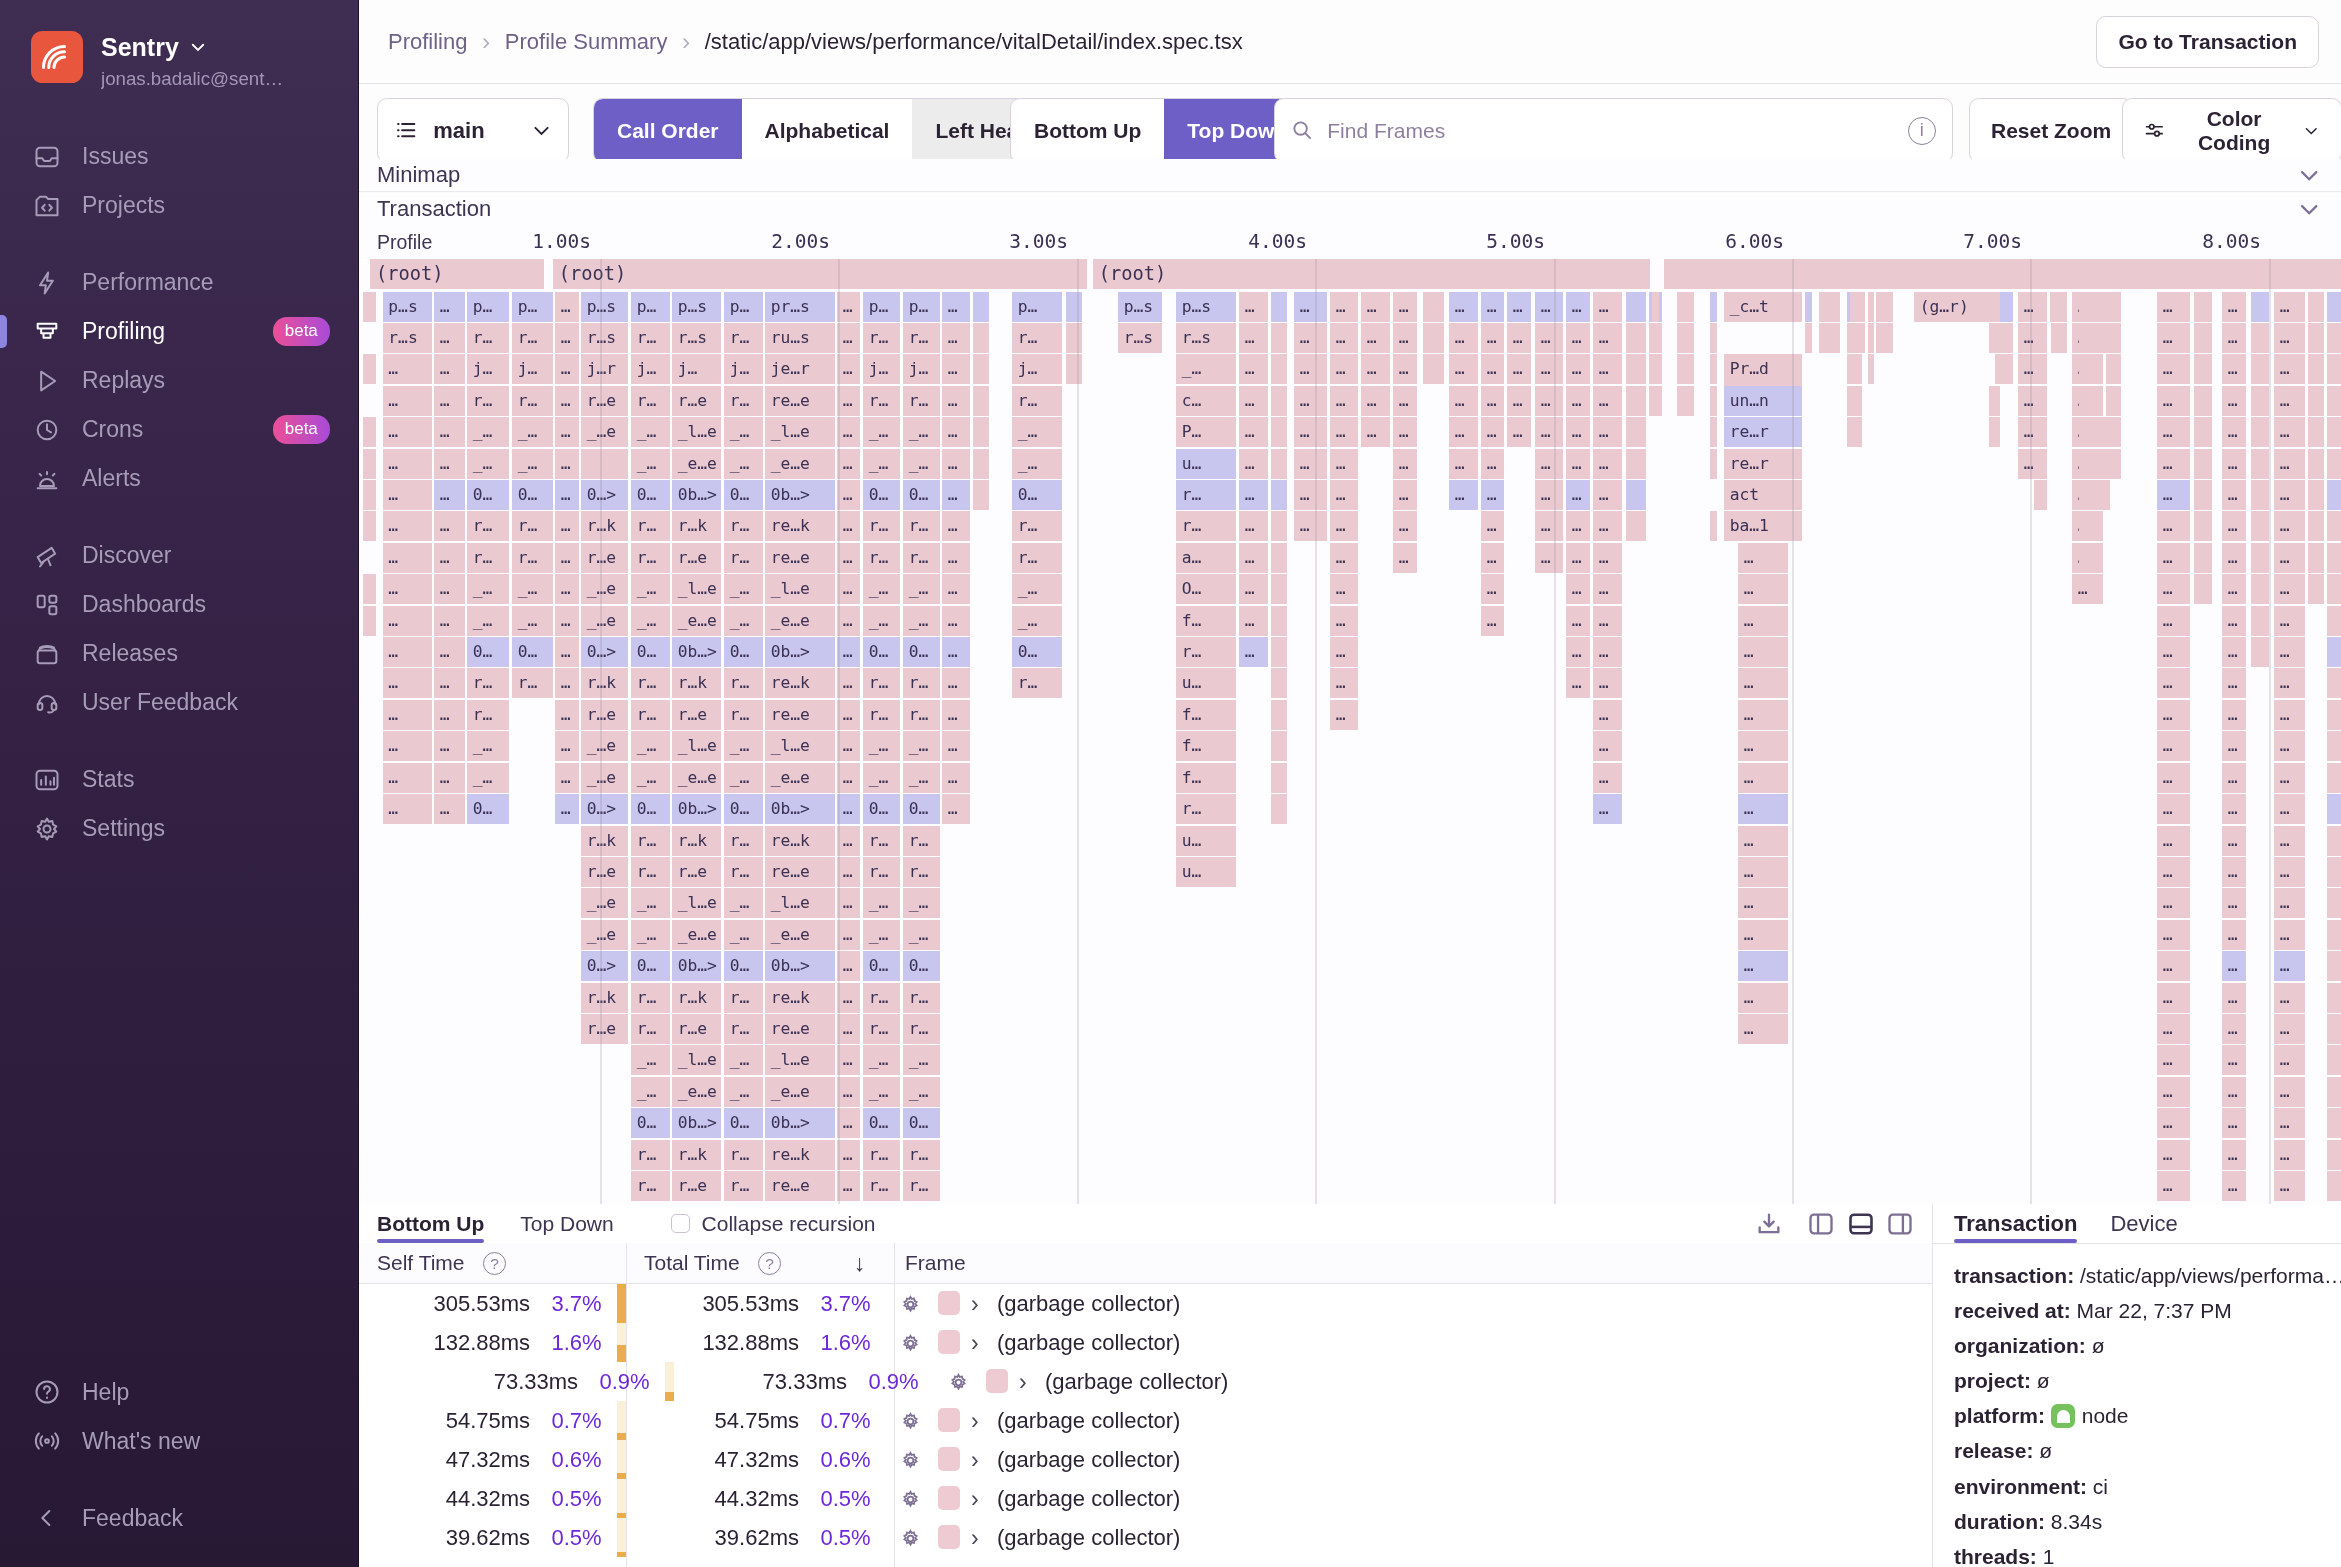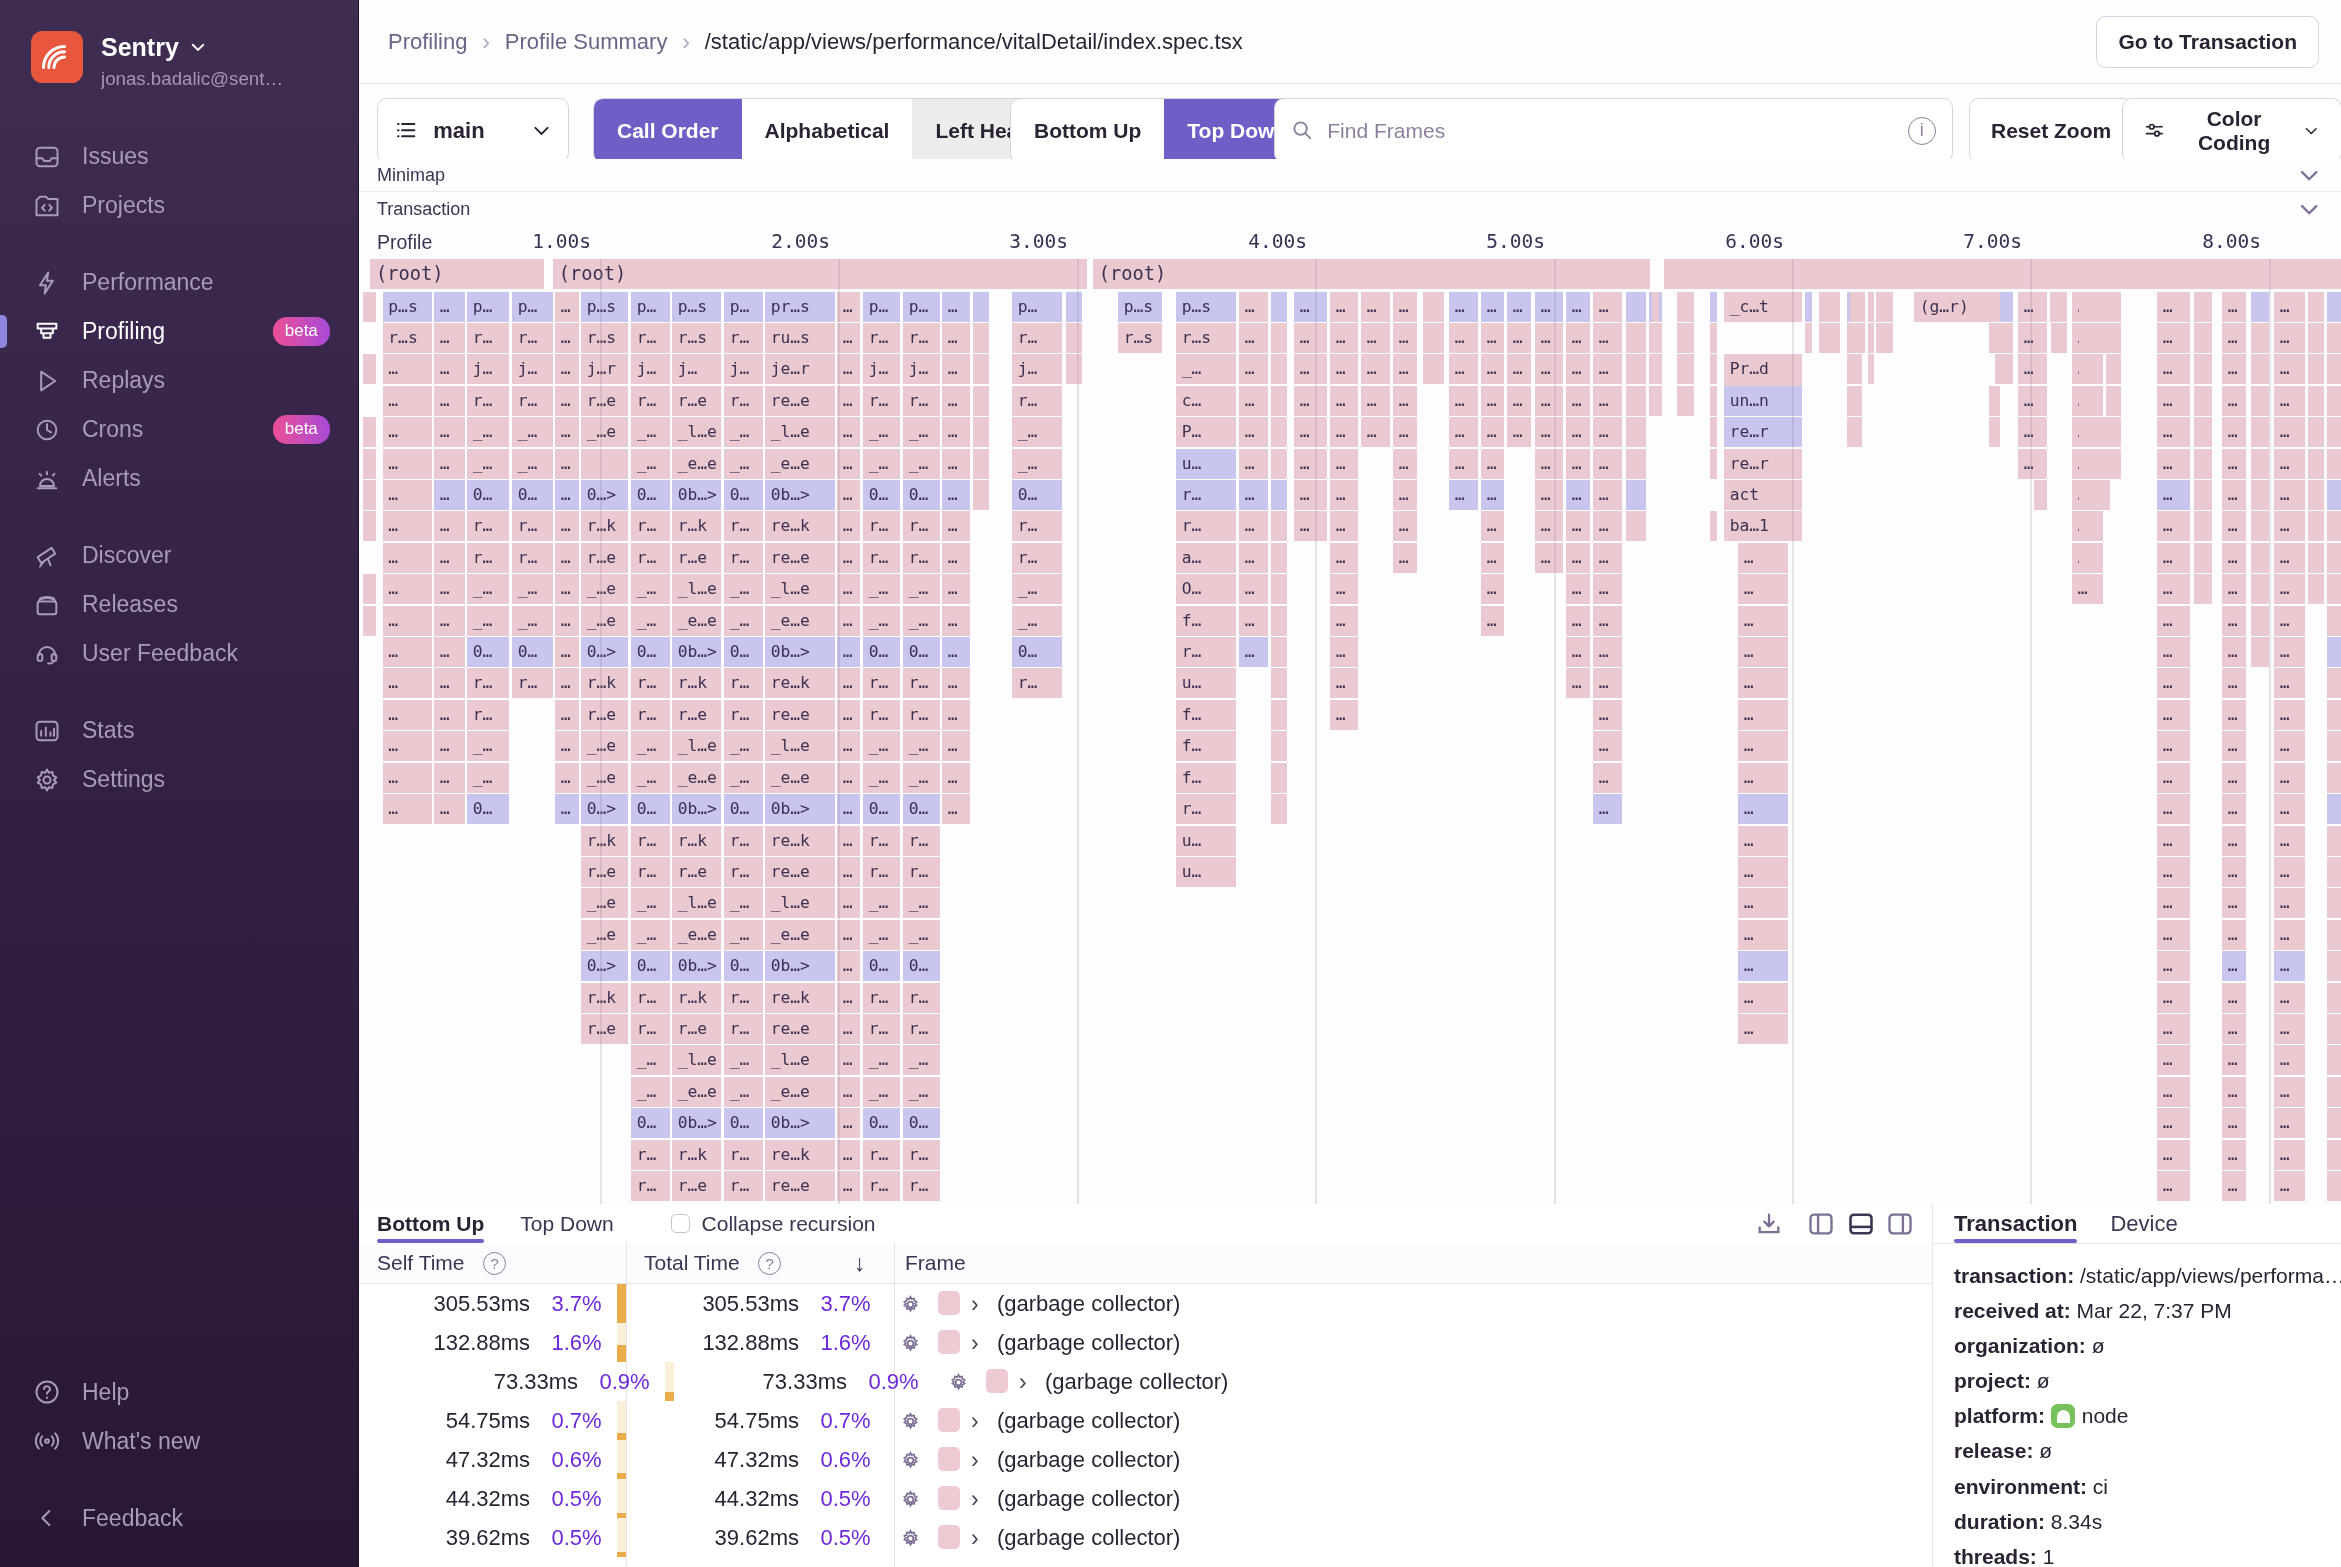--- a/index.html
+++ b/index.html
@@ -51,21 +51,21 @@
     align-items:center; padding:0 16.3px; gap:13px; }
   .search input { border:none; outline:none; font-size:21px; flex:1; color:#2b2233;
     font-family:"Liberation Sans",sans-serif; background:transparent;}
   .search input::placeholder { color:#8d7f9d; }
   .circ { width:28px; height:28px; border:1.6px solid #8d7f9d; border-radius:50%; color:#8d7f9d;
     font-size:18px; display:flex; align-items:center; justify-content:center; flex:none; }
 
   
   .secrow { position:absolute; left:359px; width:1983px; background:#fdfcfe;
     border-bottom:0.8px solid #eceaef; display:flex; align-items:center; }
-  .secrow .lbl { font-size:18px; color:#3d3451; margin-left:18px; }
+  .secrow .lbl { font-size:22px; color:#3d3451; margin-left:18px; }
   .chev { margin-left:auto; margin-right:21px; }
   #axisrow { position:absolute; left:359px; top:225px; width:1983px; height:33px; background:#fdfcfe; }
   .tick { position:absolute; top:4.9px; width:73px; text-align:right;
     font-family:"DejaVu Sans Mono",monospace; font-size:19.5px; color:#3a3153; }
   #flame { position:absolute; left:359px; top:259px; width:1983px; height:945px;
     background:#fdfcfe; overflow:hidden; }
   .cell { position:absolute; font-family:"DejaVu Sans Mono",monospace; font-size:16.3px;
     color:#3a3153; overflow:hidden; white-space:nowrap; padding-left:5.7px; line-height:29px; }
   .cell.pink { background:#ebc9d1; }
   .cell.lav  { background:#c8c5ee; }
@@ -203,20 +203,30 @@
       </div>
       <div class="nav-gap"></div>
       <div class="nav-item">
         <span class="ic">
           <svg viewBox="0 0 24 24" width="28" height="28" class="sic">
             <path d="M4 13 l12-8 3 5 -12 8 Z"></path>
             <path d="M9 17 l-3 4 M13 15 l2 5"></path>
           </svg>
         </span>
         <span>Discover</span>
+      </div>
+      <div class="nav-item">
+        <span class="ic">
+          <svg viewBox="0 0 24 24" width="28" height="28" class="sic">
+            <rect x="4" y="4" width="6" height="10" rx="1.5"></rect>
+            <rect x="14" y="4" width="6" height="6" rx="1.5"></rect>
+            <rect x="14" y="13" width="6" height="7" rx="1.5"></rect>
+          </svg>
+        </span>
+        <span>Dashboards</span>
       </div>
       <div class="nav-item">
         <span class="ic">
           <svg viewBox="0 0 24 24" width="28" height="28" class="sic">
             <rect x="4" y="9" width="16" height="11" rx="2"></rect>
             <path d="M5 9 a7 3 0 0 1 14 0 M6 6.5 a7 3 0 0 1 12 0"></path>
           </svg>
         </span>
         <span>Releases</span>
       </div>

